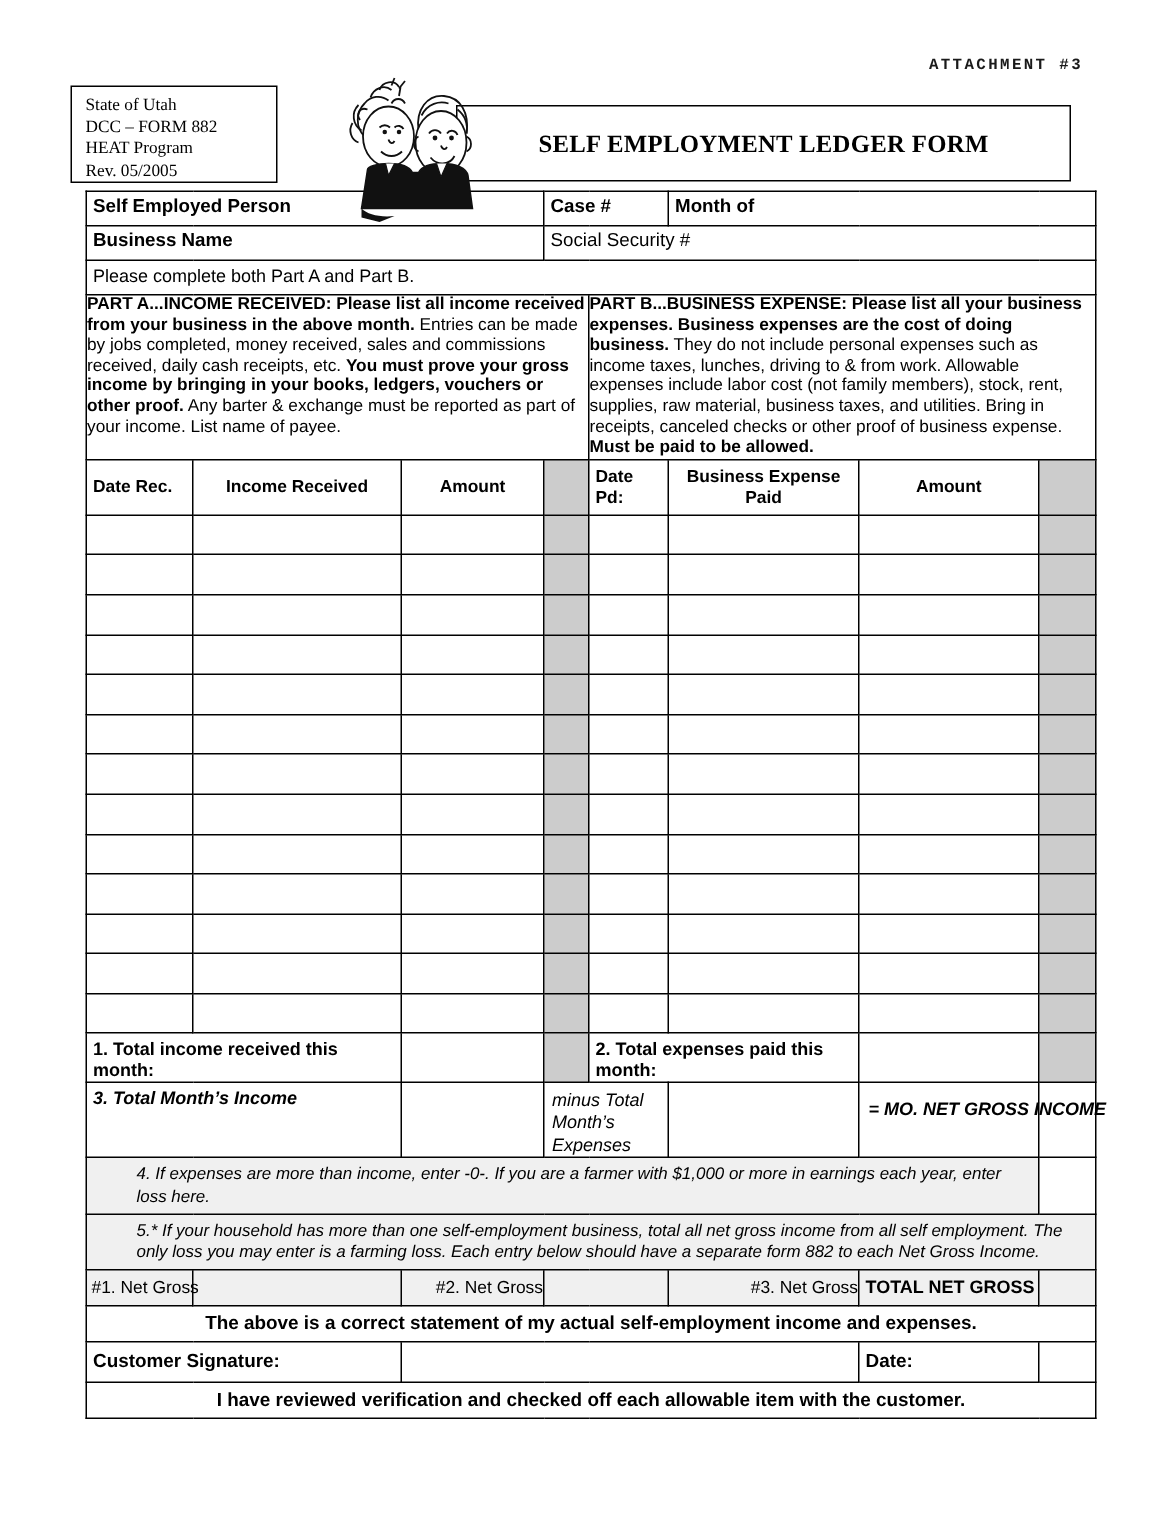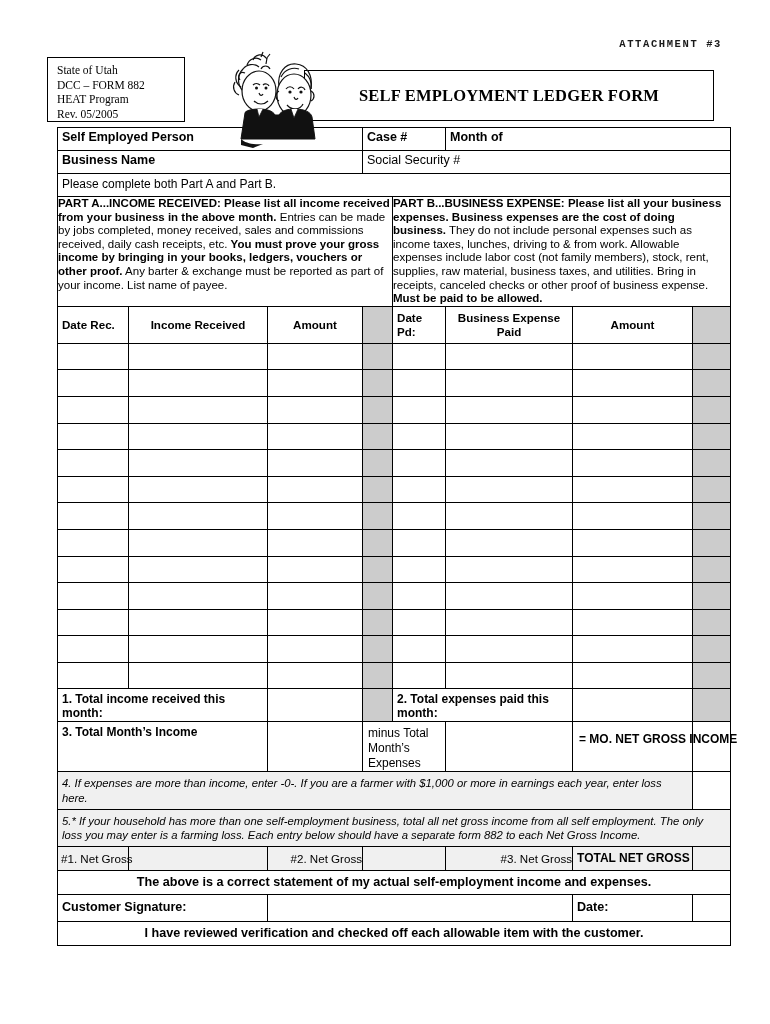--- a/index.html
+++ b/index.html
@@ -138,27 +138,27 @@
 
   .gray { background: #cccccc !important; }
   .tint { background: #f0f0f0 !important; }
 
   .drow td { height: 25.6px; }
 
   
   .totrow td { height: 32px; vertical-align: top; }
   .tot-lbl { font-weight: bold; font-size: 12px; padding: 4px 3px 0 4px; }
 
-  .row3 td { height: 34px; vertical-align: top; }
+  .row3 td { height: 34px; vertical-align: top; font-style: italic; }
   .r3-lbl { font-weight: bold; font-size: 12px; padding: 3px 3px 0 4px; line-height: 15px; }
   .r3-reg { font-weight: normal; font-size: 12px; padding: 4px 3px 0 5px; line-height: 15px; }
   .r3-mid { font-weight: bold; font-size: 12px; padding: 11px 3px 0 6px; white-space: nowrap; }
 
   
-  .note td { vertical-align: top; }
+  .note td { vertical-align: top; padding-left: 29px; }
   .note-text {
     font-style: italic;
     font-size: 11.3px;
     line-height: 14.2px;
     padding: 4px 4px 4px 4px;
   }
 
   
   .ngrow td { height: 23px; vertical-align: middle; }
   .ng-lbl { font-size: 11.6px; font-weight: normal; padding: 0 0 0 3px; white-space: nowrap; text-align: right; }

